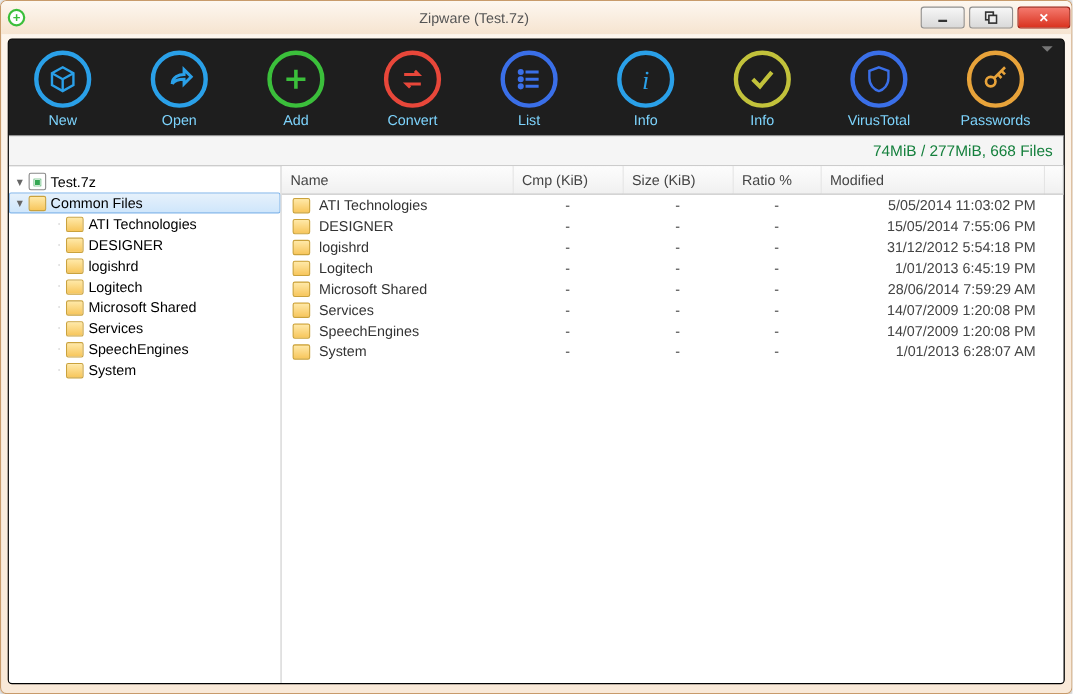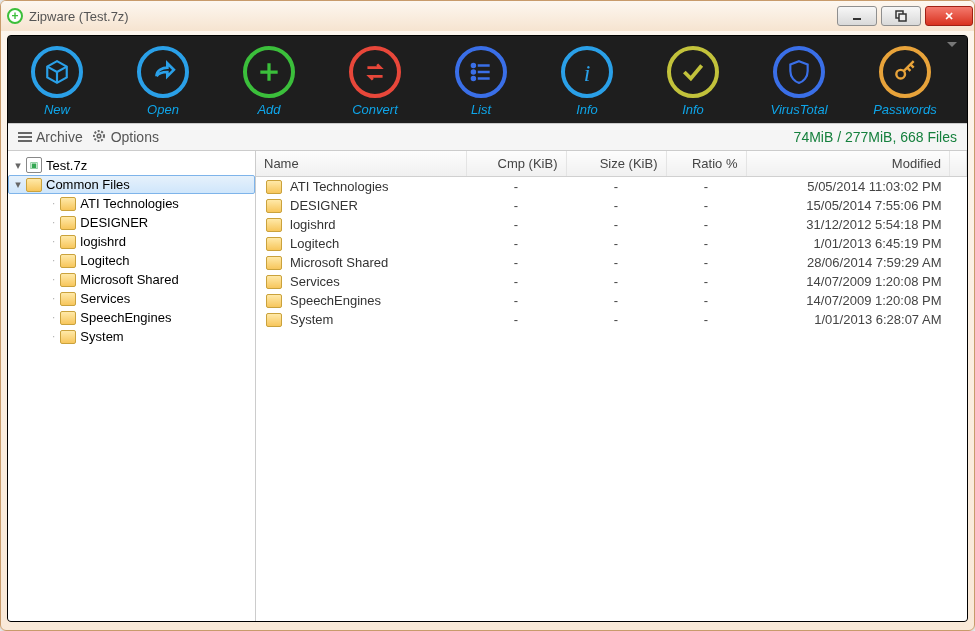--- a/index.html
+++ b/index.html
@@ -33,21 +33,21 @@
   }
   .titlebar .app-icon {
     width: 16px; height: 16px;
     border-radius: 50%;
     background: #fff;
     border: 2px solid #3bbf3b;
     display: flex; align-items:center; justify-content:center;
     color: #3bbf3b; font-weight: bold; font-size: 12px;
     margin-right: 6px;
   }
-  .titlebar .title { flex: 1; font-size: 13px; color: #555; }
+  .titlebar .title { flex: 1; font-size: 13px; color: #555; text-align: center; }
   .win-controls { display: flex; gap: 0; }
   .win-btn {
     width: 40px; height: 20px;
     border: 1px solid #8f8f8f;
     background: linear-gradient(#f7f7f7,#d9d9d9);
     border-radius: 3px;
     margin-left: 4px;
     display:flex; align-items:center; justify-content:center;
     font-size: 11px; color:#333;
   }
@@ -92,21 +92,21 @@
     width: 82px;
     cursor: pointer;
   }
   .tool-circle {
     width: 52px; height: 52px;
     border: 4px solid;
     border-radius: 50%;
     display:flex; align-items:center; justify-content:center;
     margin-bottom: 4px;
   }
-  .tool-btn span.label { color: #0ea5e9; font-size: 13px; font-style: italic; }
+  .tool-btn span.label { color: #7dd3fc; font-size: 13px; }
   .tool-circle svg { width: 26px; height: 26px; }
 
   
   .subbar {
     background: #f5f5f5;
     border-top: 1px solid #ccc;
     border-bottom: 1px solid #ccc;
     height: 28px;
     display: flex;
     align-items: center;
@@ -183,21 +183,21 @@
   }
   table.filelist thead th {
     text-align: left;
     padding: 5px 8px;
     background: linear-gradient(#fdfdfd,#f0f0f0);
     border-right: 1px solid #e4e4e4;
     border-bottom: 1px solid #d0d0d0;
     font-weight: normal;
     color: #444;
   }
-  table.filelist thead th.num { text-align: right; }
+  table.filelist thead th.num { }
   table.filelist tbody td {
     padding: 2px 8px;
     border-bottom: 0;
     color:#333;
   }
   table.filelist tbody td.num { text-align:right; color:#444; }
   table.filelist tbody td.num.dash { text-align:center; }
   .name-cell { display:flex; align-items:center; gap:4px; }
 </style>
 </head>
@@ -305,39 +305,20 @@
             <svg viewBox="0 0 24 24" fill="none" stroke="#e8a33a" stroke-width="2.2">
               <circle cx="8" cy="14" r="4"></circle>
               <path d="M11 11 L20 2 M17 5 L20 8 M14 8 L17 11"></path>
             </svg>
           </div>
           <span class="label">Passwords</span>
         </div>
       </div>
 
     <div class="subbar">
-      <div class="left">
-        <div class="item">
-          <span class="menu-icon-lines">
-              <div></div>
-              <div></div>
-              <div></div>
-            </span>
-          <span>Archive</span>
-        </div>
-        <div class="item">
-          <span class="gear-icon">
-            <svg width="16" height="16" viewBox="0 0 16 16">
-                <circle cx="8" cy="8" r="5" fill="none" stroke="#666" stroke-width="2" stroke-dasharray="2 1.6"></circle>
-                <circle cx="8" cy="8" r="1.8" fill="none" stroke="#666" stroke-width="1.5"></circle>
-              </svg>
-          </span>
-          <span>Options</span>
-        </div>
-      </div>
       <div class="right">74MiB / 277MiB, 668 Files</div>
     </div>
 
     <div class="content">
 
       <div class="tree-pane">
         <ul class="tree" id="tree">
             <li class="tree-node ">
               <span class="twisty">▾</span>
               <span class="archive-ico">▣</span>

